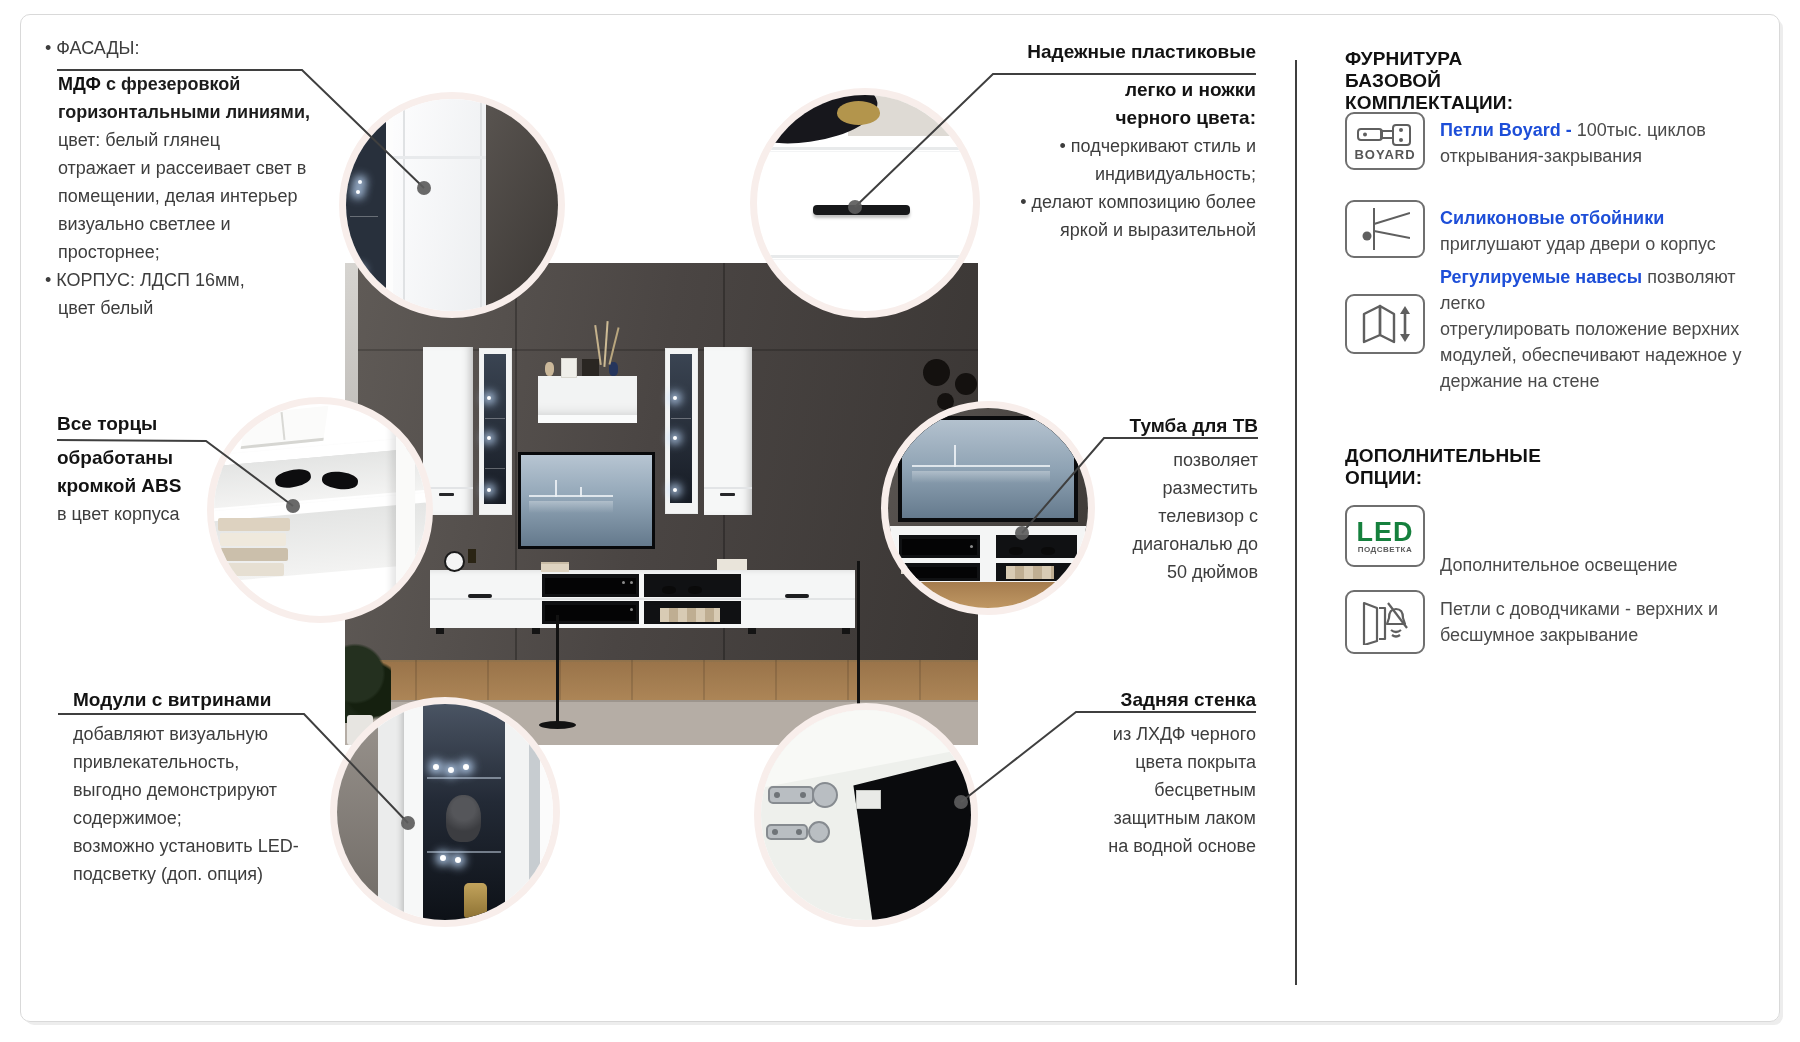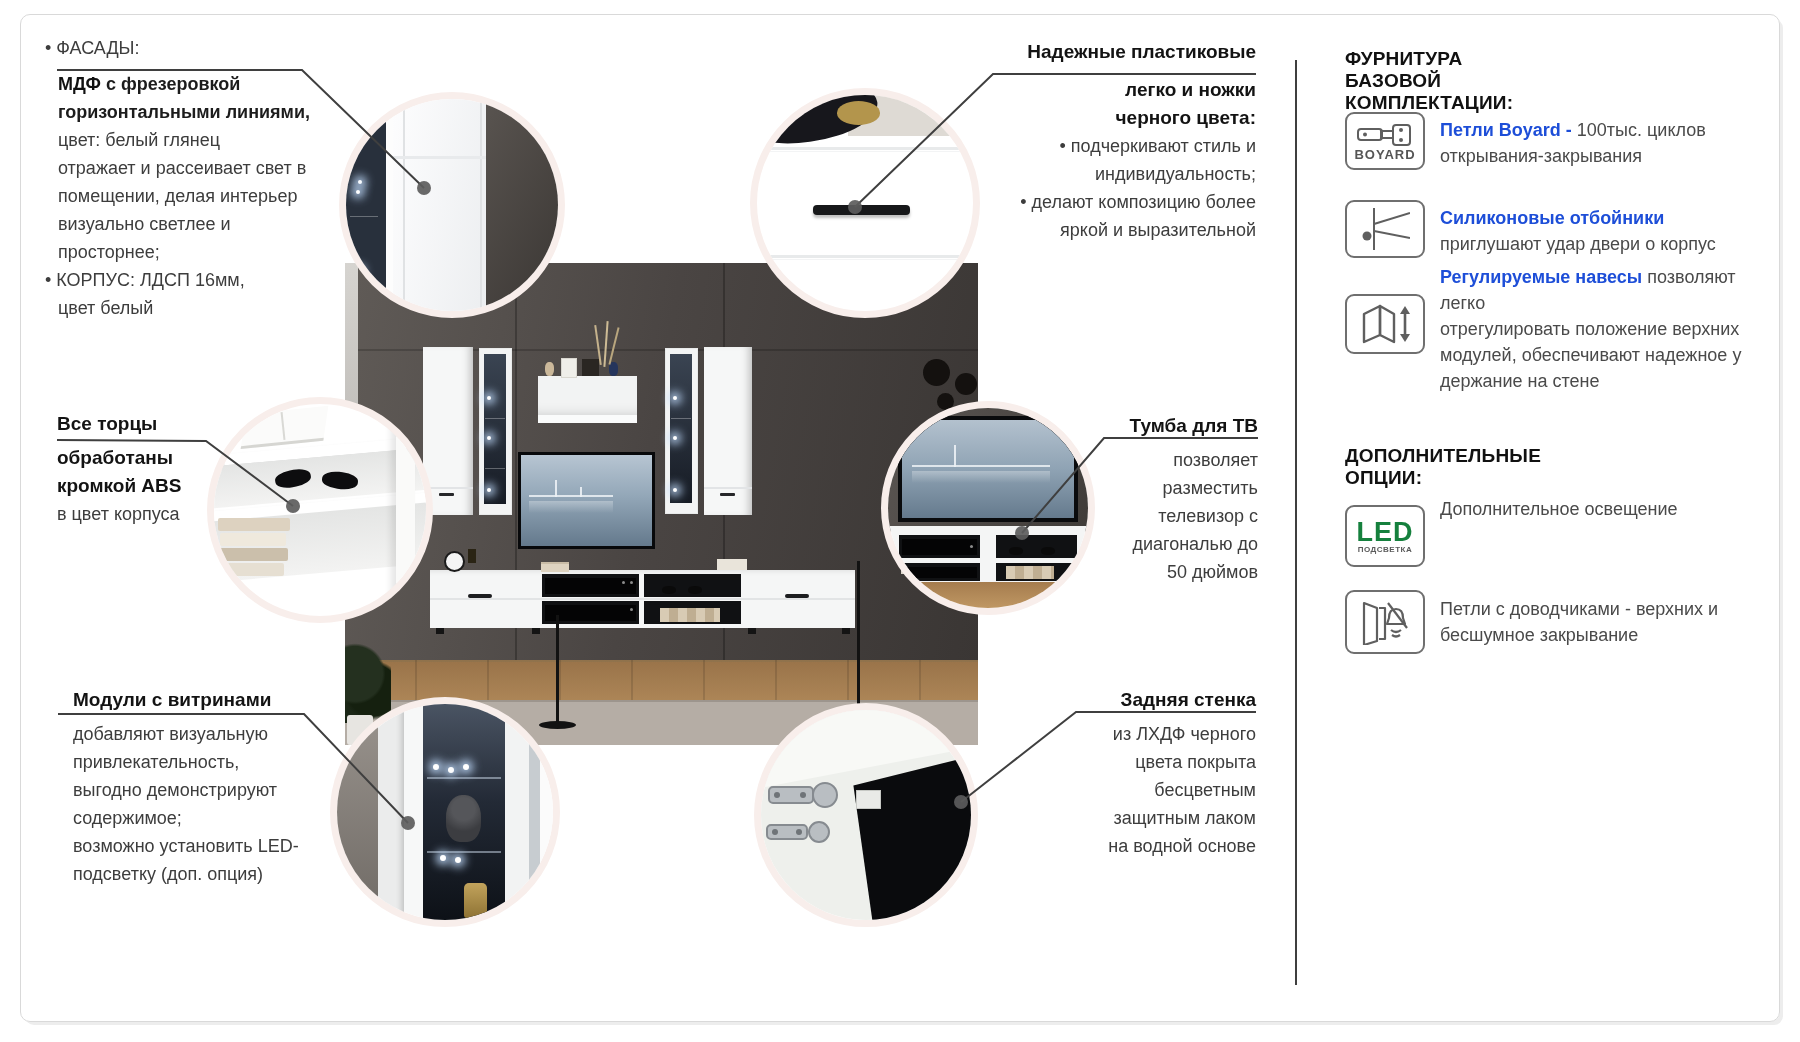--- a/index.html
+++ b/index.html
@@ -467,21 +467,21 @@
       <div>модулей, обеспечивают надежное у</div>
       <div>держание на стене</div>
     </div>
 
     <div class="sb-title" style="top:445px;">ДОПОЛНИТЕЛЬНЫЕ ОПЦИИ:</div>
 
     <div class="ibox" style="top:505px;height:62px;">
       <span class="ledtxt">LED</span>
       <span class="ledsub">ПОДСВЕТКА</span>
     </div>
-    <div class="itxt" style="top:496px;">
+    <div class="itxt" style="top:552px;">
       <div>Дополнительное освещение</div>
     </div>
 
     <div class="ibox" style="top:590px;height:64px;">
       <svg width="54" height="46" viewBox="0 0 54 46">
         <g fill="none" stroke="#5f5f5f" stroke-width="2.2" stroke-linejoin="round">
           <path d="M6,4 L19,9 L19,42 L6,46 Z"></path>
           <path d="M21,9 L27,9 L27,40 L21,40"></path>
           <path d="M38,10 c-5,0 -7,4 -7,9 l-2,6 h18 l-2,-6 c0,-5 -2,-9 -7,-9 Z"></path>
           <line x1="30" y1="4" x2="49" y2="29"></line>

